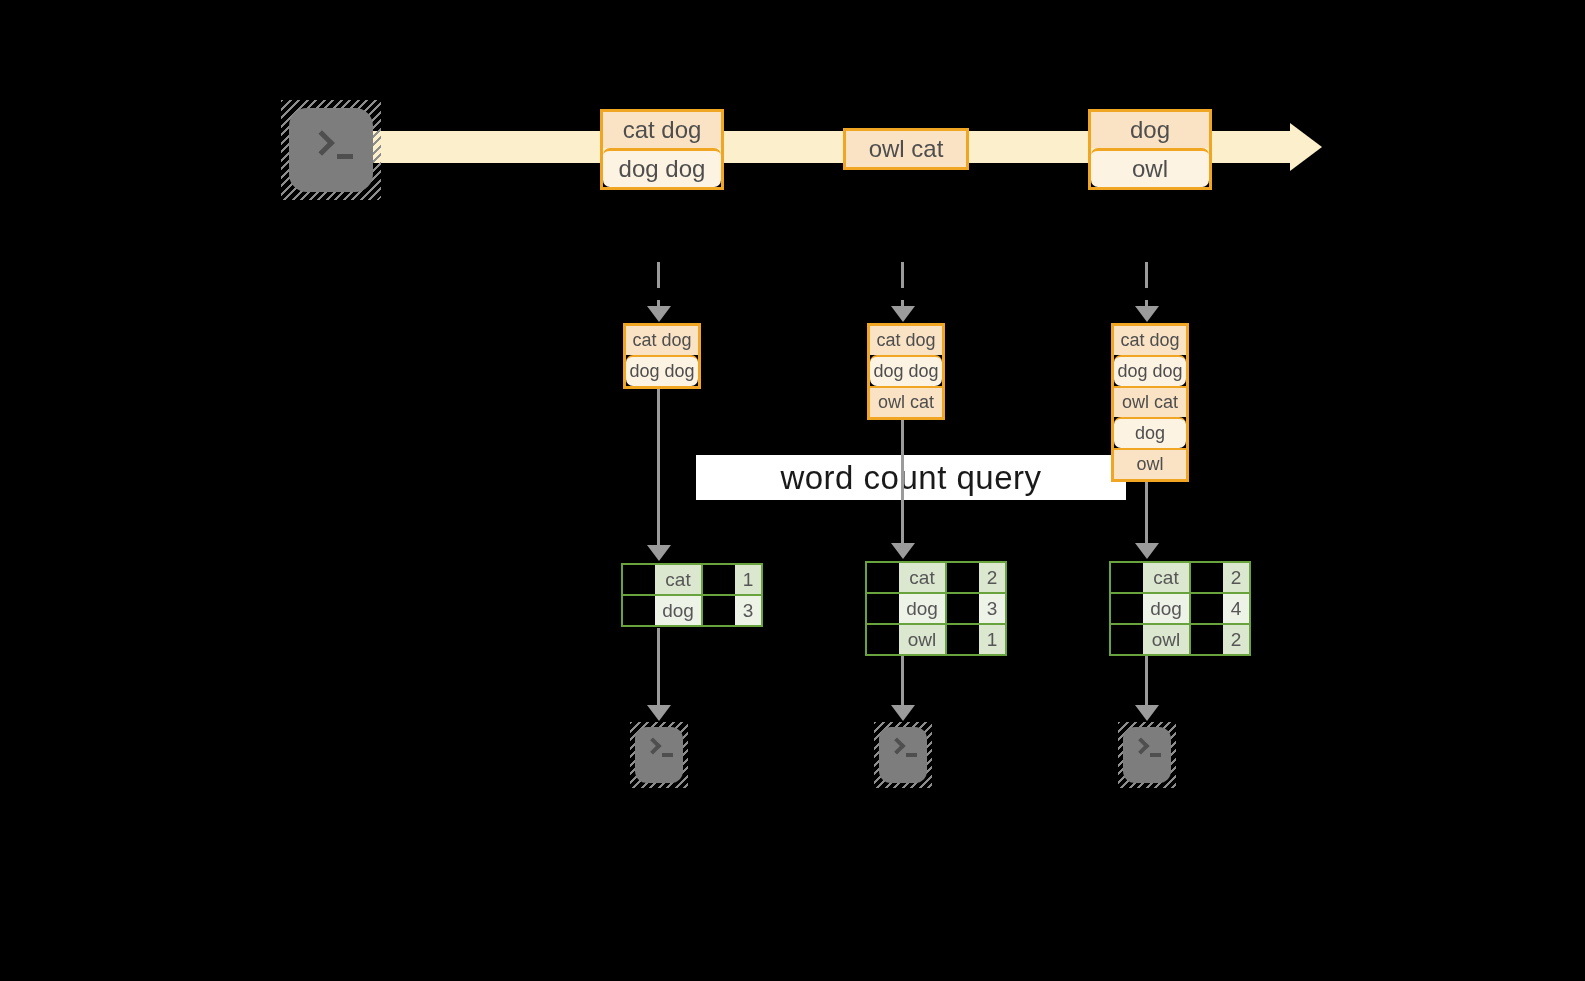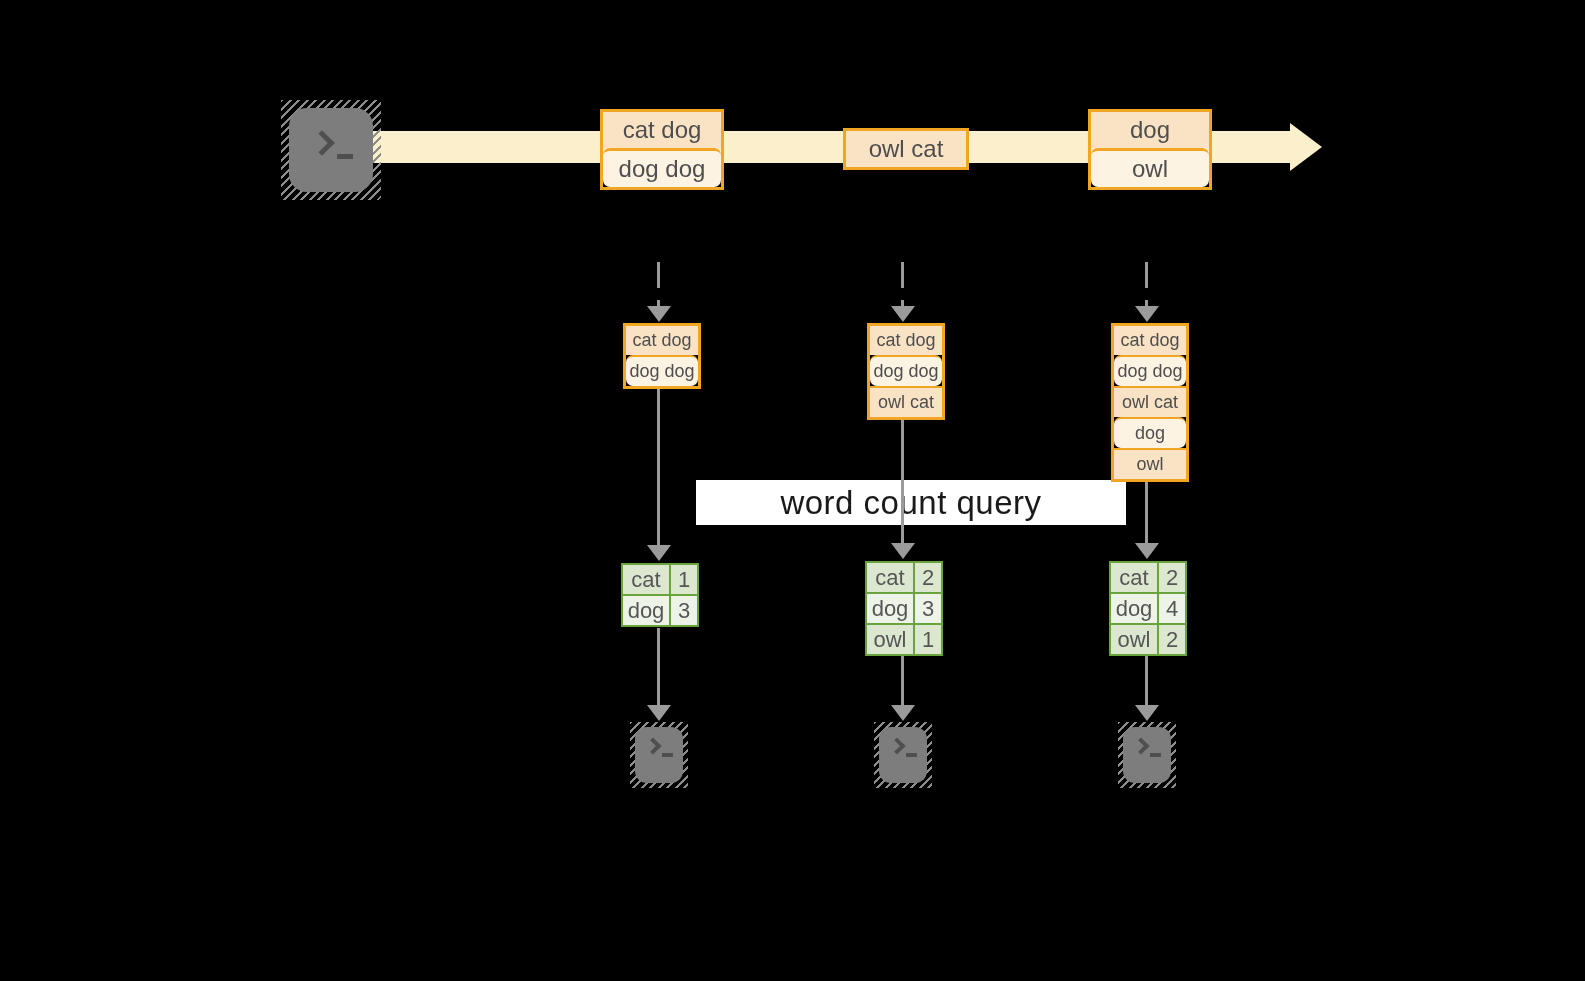--- a/index.html
+++ b/index.html
@@ -41,29 +41,29 @@
   .sbox1{left:623px;top:323px;width:72px;}
   .sbox2{left:867px;top:323px;width:72px;}
   .sbox3{left:1111px;top:323px;width:72px;}
   
   .vdash{position:absolute;width:3px;height:44px;z-index:2;
     background:repeating-linear-gradient(to bottom,#9b9b9b 0 26px,transparent 26px 38px);}
   .vline{position:absolute;width:3px;background:#9b9b9b;z-index:2;}
   .vhead{position:absolute;width:0;height:0;z-index:2;
     border-left:12px solid transparent;border-right:12px solid transparent;border-top:16px solid #9b9b9b;}
   
-  .banner{position:absolute;left:696px;top:480px;width:430px;height:45px;background:#ffffff;z-index:1;
+  .banner{position:absolute;left:696px;top:455px;width:430px;height:45px;background:#ffffff;z-index:1;
     display:flex;align-items:center;justify-content:center;
     font-size:33px;font-weight:300;color:#1a1a1a;letter-spacing:0.5px;}
   
   .gtable{position:absolute;border:2px solid #68a33e;z-index:3;}
   .gtable .grow{display:flex;border-top:2px solid #68a33e;}
   .gtable .grow:first-child{border-top:none;}
   .gtable .cell{height:29px;display:flex;align-items:center;justify-content:center;
-    font-size:22px;color:#565656;}
+    font-size:19px;color:#565656;margin-left:32px;}
   .gtable .word{width:46px;border-right:2px solid #68a33e;}
   .gtable .cnt{width:26px;}
   .g-dark{background:#dbe7cf;}
   .g-light{background:#eef3e8;}
   .gtable1{left:621px;top:563px;}
   .gtable2{left:865px;top:561px;}
   .gtable3{left:1109px;top:561px;}
 </style>
 </head>
 <body>

